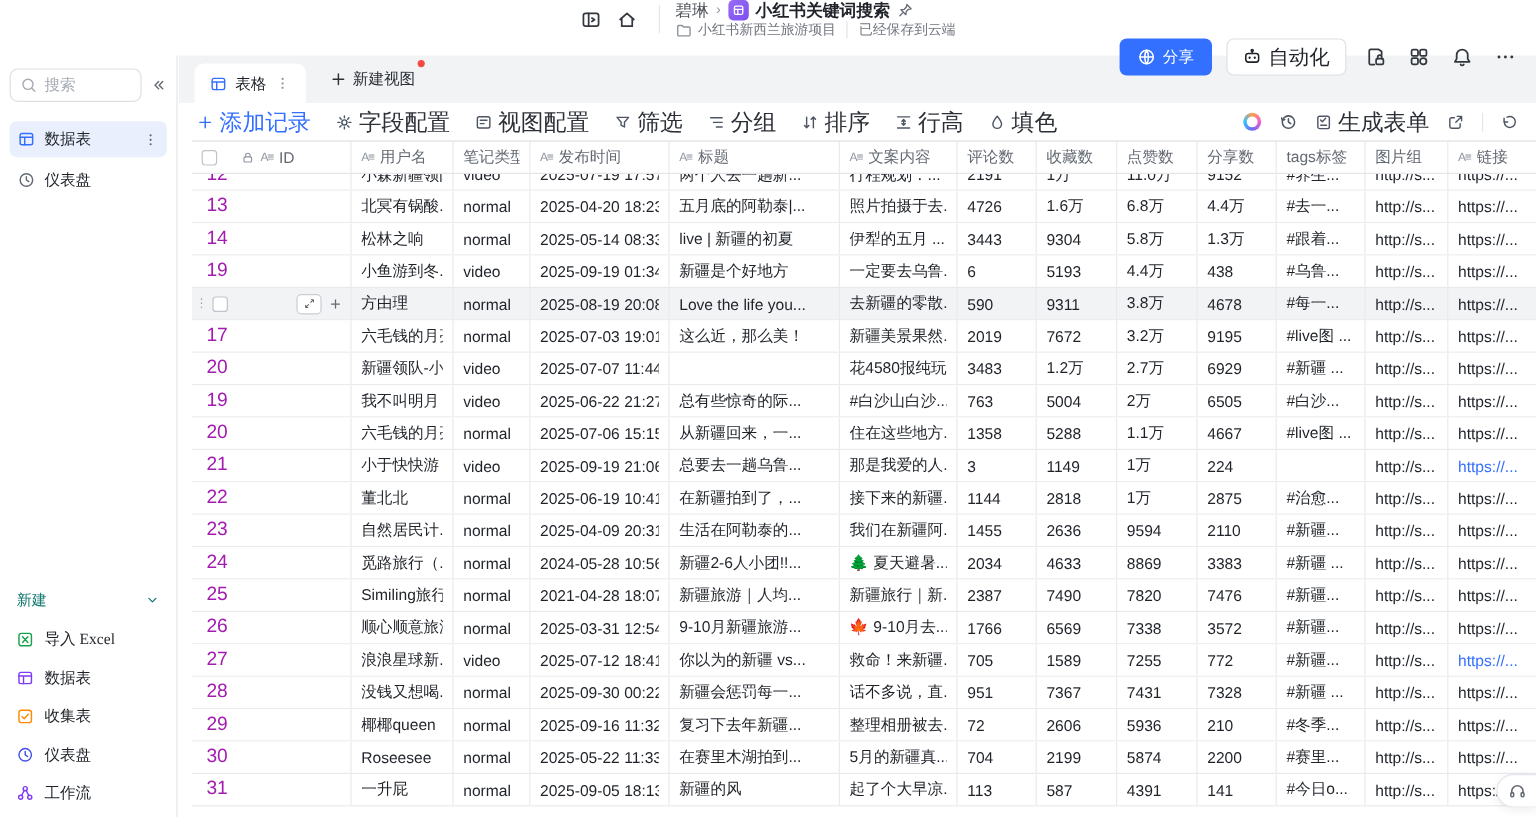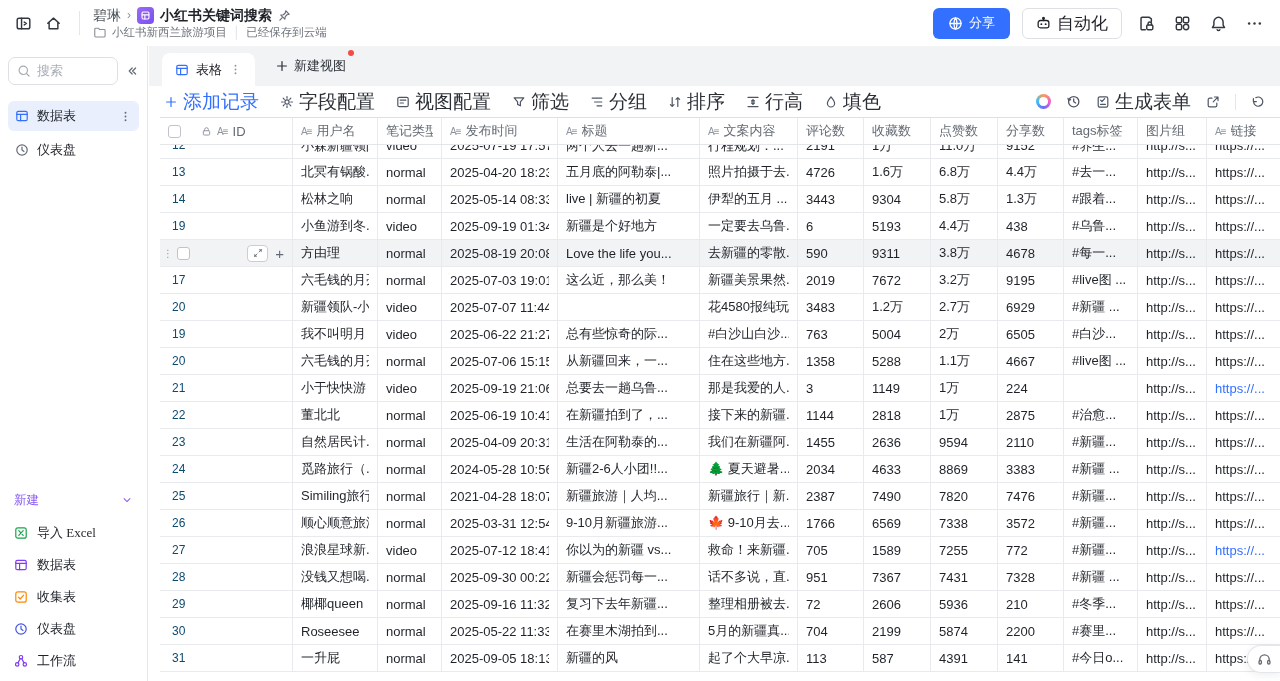--- a/index.html
+++ b/index.html
@@ -2,21 +2,21 @@
 <html><head>
 <meta charset="utf-8">
 <style>
   * { margin:0; padding:0; box-sizing:border-box; }
   html,body { width:1280px; height:681px; overflow:hidden; background:#fff;
     font-family:"Liberation Sans","DejaVu Sans",sans-serif; color:#1f2329; font-size:13px; }
   .page { position:relative; width:1280px; height:681px; }
 
   
   .app-header { position:absolute; top:0; left:0; right:0; height:46px; background:#fff;
-    display:flex; align-items:center; padding:0 14px 0 10px; z-index:6; }
+    display:flex; align-items:center; padding:0 14px 0 10px; z-index:6;flex-direction:column; }
   .hleft { display:flex; align-items:center; gap:4px; }
   .icon-btn { width:26px; height:26px; display:flex; align-items:center; justify-content:center;
     color:#33383f; border-radius:5px; }
   .hdivider { width:1px; height:24px; background:#e5e6eb; margin:0 9px; }
   .bcrumbs { display:flex; flex-direction:column; justify-content:center; gap:1px; }
   .bc-line1 { display:flex; align-items:center; gap:6px; font-size:14px; line-height:17px; }
   .bc-parent { color:#51565d; }
   .bc-sep { color:#8f959e; font-size:12px; }
   .doc-icon { width:17px; height:17px; border-radius:4px;
     background:linear-gradient(135deg,#9a6bf5,#7a4ff0); display:flex; align-items:center; justify-content:center; }
@@ -39,21 +39,21 @@
   .search-row { display:flex; align-items:center; gap:7px; }
   .search-box { flex:1; height:28px; border:1px solid #dee0e3; border-radius:7px; background:#fff;
     display:flex; align-items:center; gap:6px; padding:0 8px; color:#a6abb3; font-size:13px; }
   .collapse-btn { color:#646a73; display:flex; }
   .snav { margin-top:16px; display:flex; flex-direction:column; gap:4px; }
   .snav-item { height:30px; border-radius:6px; display:flex; align-items:center; gap:8px;
     padding:0 7px; font-size:13px; color:#1f2329; cursor:pointer; }
   .snav-item.active { background:#e9effc; }
   .snav-item .kebab { margin-left:auto; color:#646a73; display:flex; }
   .screate { position:absolute; left:8px; right:8px; bottom:4px; }
-  .screate-head { display:flex; align-items:center; justify-content:space-between; color:#8b5cf6;
+  .screate-head { display:flex; align-items:center; justify-content:space-between; color:#0f766e;
     font-size:12.5px; padding:0 6px; height:26px; margin-bottom:4px; }
   .screate-item { height:32px; display:flex; align-items:center; gap:9px; padding:0 6px;
     font-size:13px; color:#1f2329; cursor:pointer; border-radius:6px; }
 
   
   .main { position:absolute; top:46px; left:149px; right:0; bottom:0; background:#fff; overflow:hidden; }
   .tabsbar { height:40px; background:#f2f3f5; display:flex; align-items:stretch; padding-left:13px; }
   .tab-active { margin-top:7px; background:#fff; border-radius:8px 8px 0 0; display:flex;
     align-items:center; gap:7px; padding:0 13px; font-size:13px; color:#1f2329; cursor:pointer; }
   .tab-active .kebab { color:#8f959e; display:flex; }
@@ -85,21 +85,21 @@
   .lock { color:#8f959e; display:flex; flex-shrink:0; }
   .cbx { width:13px; height:13px; border:1.4px solid #bfc4cc; border-radius:3px; background:#fff;
     flex-shrink:0; cursor:pointer; }
   .trow { display:flex; height:27px; border-bottom:1px solid #e8eaed; font-size:13px;
     color:#1f2329; background:#fff; }
   .trow.hover { background:#f2f3f5; }
   .trow.partial { height:14px; }
   .trow.partial .cv, .trow.partial .rownum { display:block; line-height:27px; margin-top:-13px; }
   .td.c0 { padding:0 6px 0 12px; gap:5px; }
   .trow.hover .td.c0 { padding-left:3px; }
-  .rownum { color:#0c4a6e; font-size:12px; }
+  .rownum { color:#a21caf; font-size:16px; }
   .cv { overflow:hidden; }
   .link-dark { color:#1f2329; }
   .link-blue { color:#3370ff; }
   .drag { color:#99a0a8; font-size:10px; letter-spacing:-2.5px; cursor:grab; width:9px; overflow:hidden; }
   .expand-btn { width:21px; height:17px; border:1px solid #c9cdd4; border-radius:4px; background:#fff;
     display:flex; align-items:center; justify-content:center; color:#646a73; margin-left:auto; cursor:pointer; }
   .rplus { color:#646a73; font-size:15px; line-height:1; padding:0 2px; cursor:pointer; }
 
   .col-0{width:133px}.col-1{width:85px}.col-2{width:64px}.col-3{width:116px}.col-4{width:142px}
   .col-5{width:98px}.col-6{width:66px}.col-7{width:67px}.col-8{width:67px}.col-9{width:66px}

